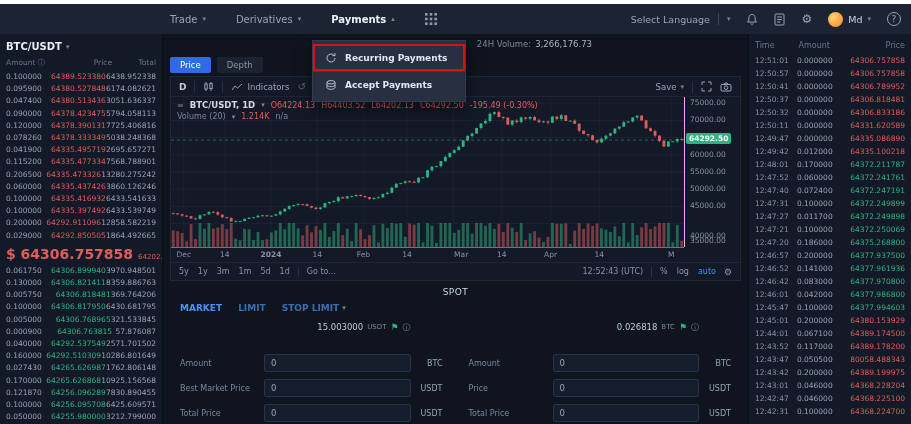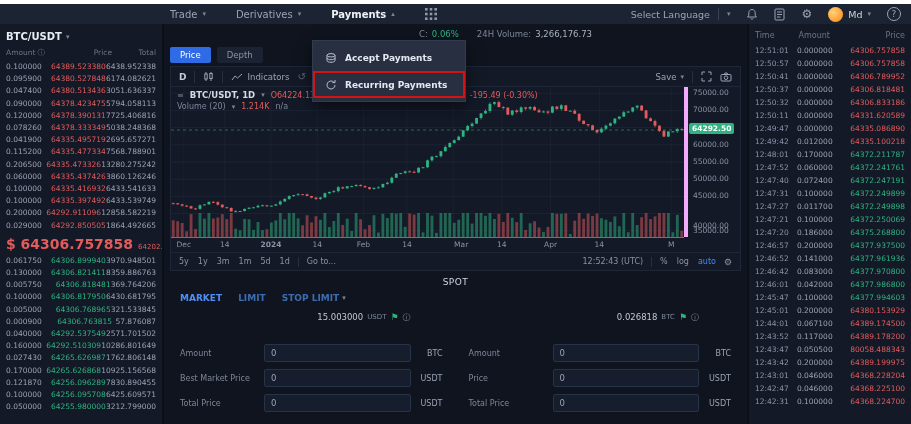--- a/index.html
+++ b/index.html
@@ -1,20 +1,20 @@
 <!DOCTYPE html>
 <html><head>
 <meta charset="utf-8">
 <style>
   *{box-sizing:border-box;margin:0;padding:0}
   html,body{width:911px;height:424px;overflow:hidden}
   body{background:#0b0f17;font-family:"DejaVu Sans",sans-serif;color:#c3cad8;position:relative}
   .top-strip{height:4px;background:#ffffff}
   
-  .navbar{height:20px;background:#1c2332;display:flex;align-items:center;justify-content:space-between;padding:0 10px}
+  .navbar{height:30px;background:#1c2332;display:flex;align-items:center;justify-content:space-between;padding:0 10px}
   .nav-left{display:flex;align-items:center;gap:30px;margin-left:160px}
   .nav-item{font-size:10px;color:#9aa3b5;display:flex;gap:5px;align-items:center;cursor:pointer}
   .nav-item.active{color:#eef1f6;font-weight:bold}
   .caret{font-size:7px;color:#7c8597}
   .apps{display:flex;align-items:center;cursor:pointer}
   .nav-right{display:flex;align-items:center;gap:16px}
   .lang{font-size:9.5px;color:#9aa3b5;display:flex;align-items:center;gap:8px;cursor:pointer}
   .vbar{width:1px;height:12px;background:#39425a;display:inline-block}
   .icon-btn{color:#9aa3b5;display:flex;align-items:center;cursor:pointer}
   .gear-glyph{font-size:12px;color:#9aa3b5}
@@ -62,21 +62,21 @@
   .muted2{color:#5c667a;font-size:10px}
   .plot-row{display:flex;height:150px}
   .plot{position:relative;flex:1;overflow:hidden;cursor:crosshair}
   #chart-svg{position:absolute;left:0;top:0}
   .legend{position:absolute;top:3px;left:6px;z-index:5;pointer-events:none}
   .l1{font-size:8.5px;color:#d4dae6;display:flex;gap:6px;align-items:center;white-space:nowrap}
   .l1 .sym{font-weight:bold}
   .red{color:#e25c5c;font-size:8px}
   .l2{font-size:8px;color:#7e8699;display:flex;gap:6px;margin-top:2px;align-items:center}
   .lmenu{color:#7e8699;font-size:8px}
-  .price-axis{width:56px;position:relative;border-left:4px solid #f0abfc;font-size:7.5px;color:#8a93a6}
+  .price-axis{width:56px;position:relative;border-left:1px solid #f0abfc;font-size:7.5px;color:#8a93a6}
   .axis-label{position:absolute;left:5px;white-space:nowrap}
   .price-tag{position:absolute;left:1px;background:#2fb380;color:#ffffff;font-size:7.5px;font-weight:bold;padding:1px 3px;border-radius:2px}
   .time-axis{height:15px;position:relative;border-top:1px solid #737373;font-size:7.5px;color:#8a93a6;margin-right:56px}
   .time-axis span{position:absolute;top:2px;transform:translateX(-50%);white-space:nowrap}
   .range-row{height:18px;display:flex;align-items:center;gap:8px;padding:0 8px;border-top:1px solid #1e2637;font-size:8px;color:#8a93a6}
   .ranges{display:flex;gap:9px}
   .rng{cursor:pointer}
   .sep2{width:1px;height:10px;background:#273043}
   .goto{cursor:pointer}
   .scales{display:flex;gap:9px}
@@ -170,38 +170,38 @@
     <span class="user">
       <span class="avatar"></span>
       <span>Md</span>
       <span class="caret">▾</span>
     </span>
     <span class="help">?</span>
   </nav>
 </header>
 
 <div class="dropdown">
+  <div class="menu-item highlighted">
+    <span>
+      <svg class="ic" width="12" height="12" viewBox="0 0 12 12">
+          <path d="M10 6a4 4 0 1 1-1.2-2.85" fill="none" stroke="#b8c0d0"></path>
+          <path d="M10 1v2.6H7.4" fill="none" stroke="#b8c0d0"></path>
+        </svg>
+    </span>
+    <span class="mi-label">Recurring Payments</span>
+  </div>
   <div class="menu-item">
     <span>
       <svg class="ic" width="12" height="12" viewBox="0 0 12 12">
           <ellipse cx="6" cy="3.3" rx="4" ry="1.7" fill="none" stroke="#b8c0d0"></ellipse>
           <path d="M2 3.3v5.2c0 1 1.8 1.8 4 1.8s4-.8 4-1.8V3.3" fill="none" stroke="#b8c0d0"></path>
           <path d="M2 5.9c0 1 1.8 1.8 4 1.8s4-.8 4-1.8" fill="none" stroke="#b8c0d0"></path>
         </svg>
     </span>
     <span class="mi-label">Accept Payments</span>
-  </div>
-  <div class="menu-item highlighted">
-    <span>
-      <svg class="ic" width="12" height="12" viewBox="0 0 12 12">
-          <path d="M10 6a4 4 0 1 1-1.2-2.85" fill="none" stroke="#b8c0d0"></path>
-          <path d="M10 1v2.6H7.4" fill="none" stroke="#b8c0d0"></path>
-        </svg>
-    </span>
-    <span class="mi-label">Recurring Payments</span>
   </div>
 </div>
 
 <div class="content">
 
   <aside class="orderbook">
     <div class="ob-header">
       <span>BTC/USDT</span>
       <span class="caret">▾</span>
     </div>

